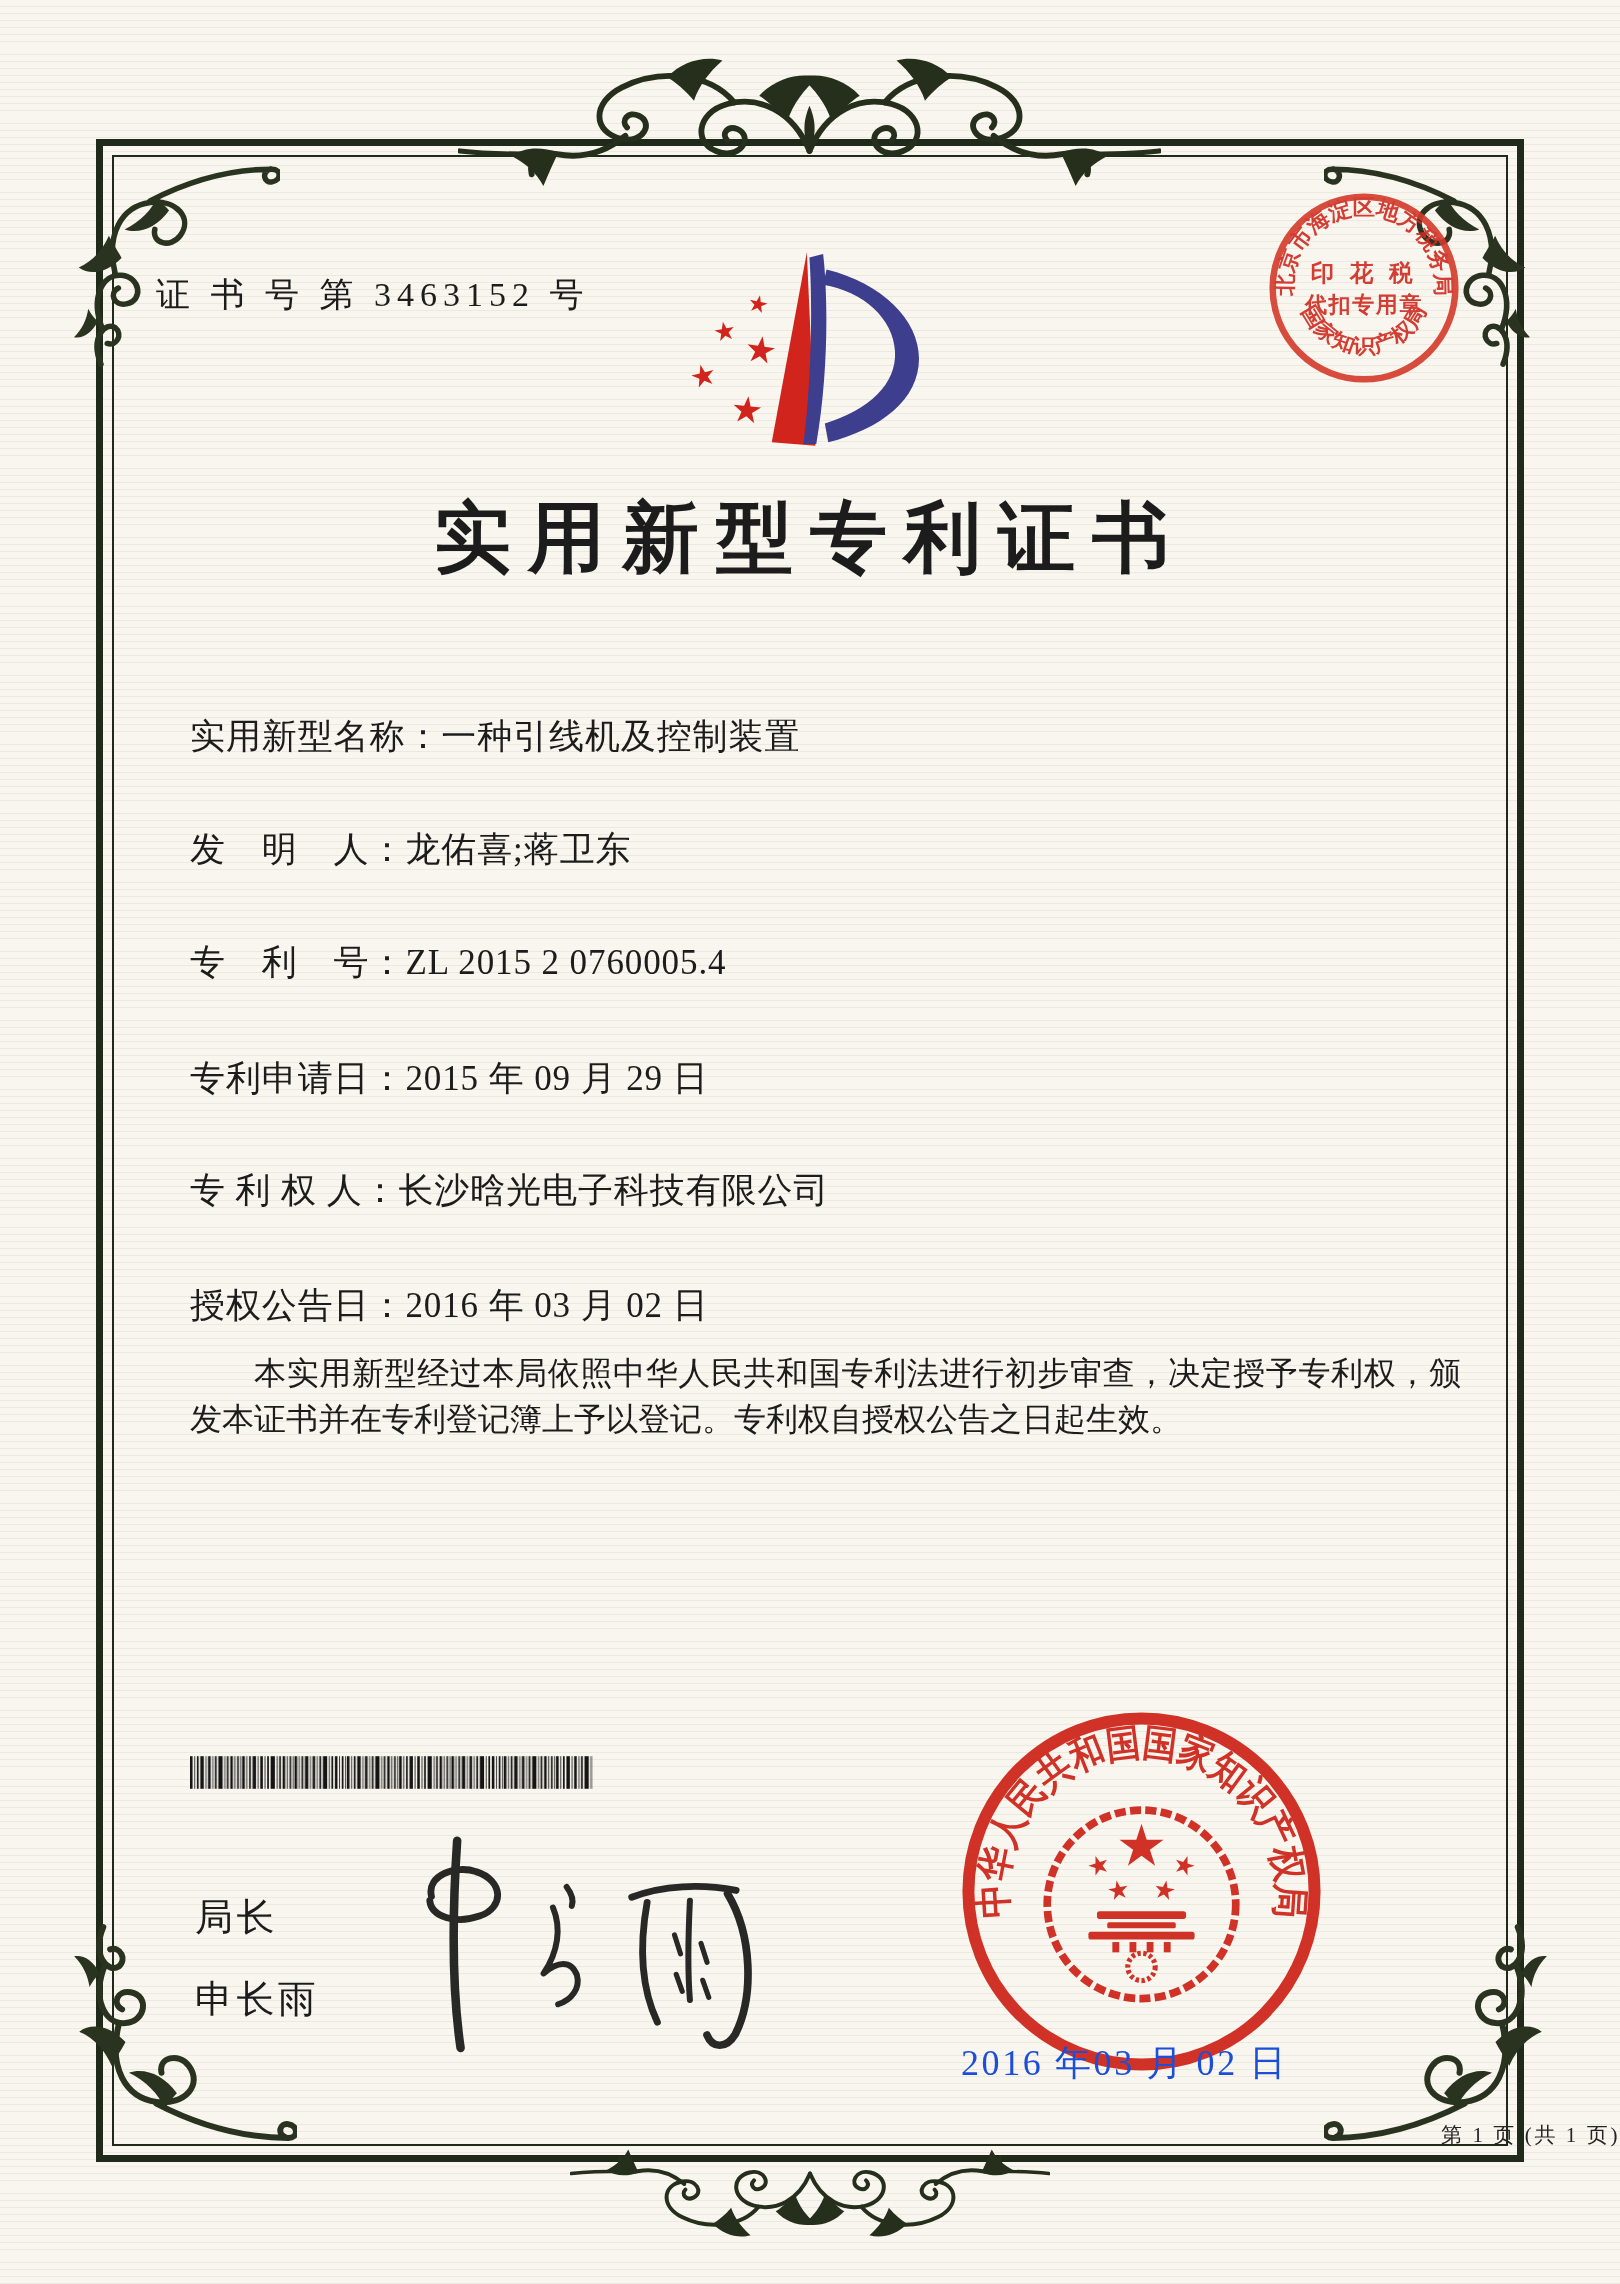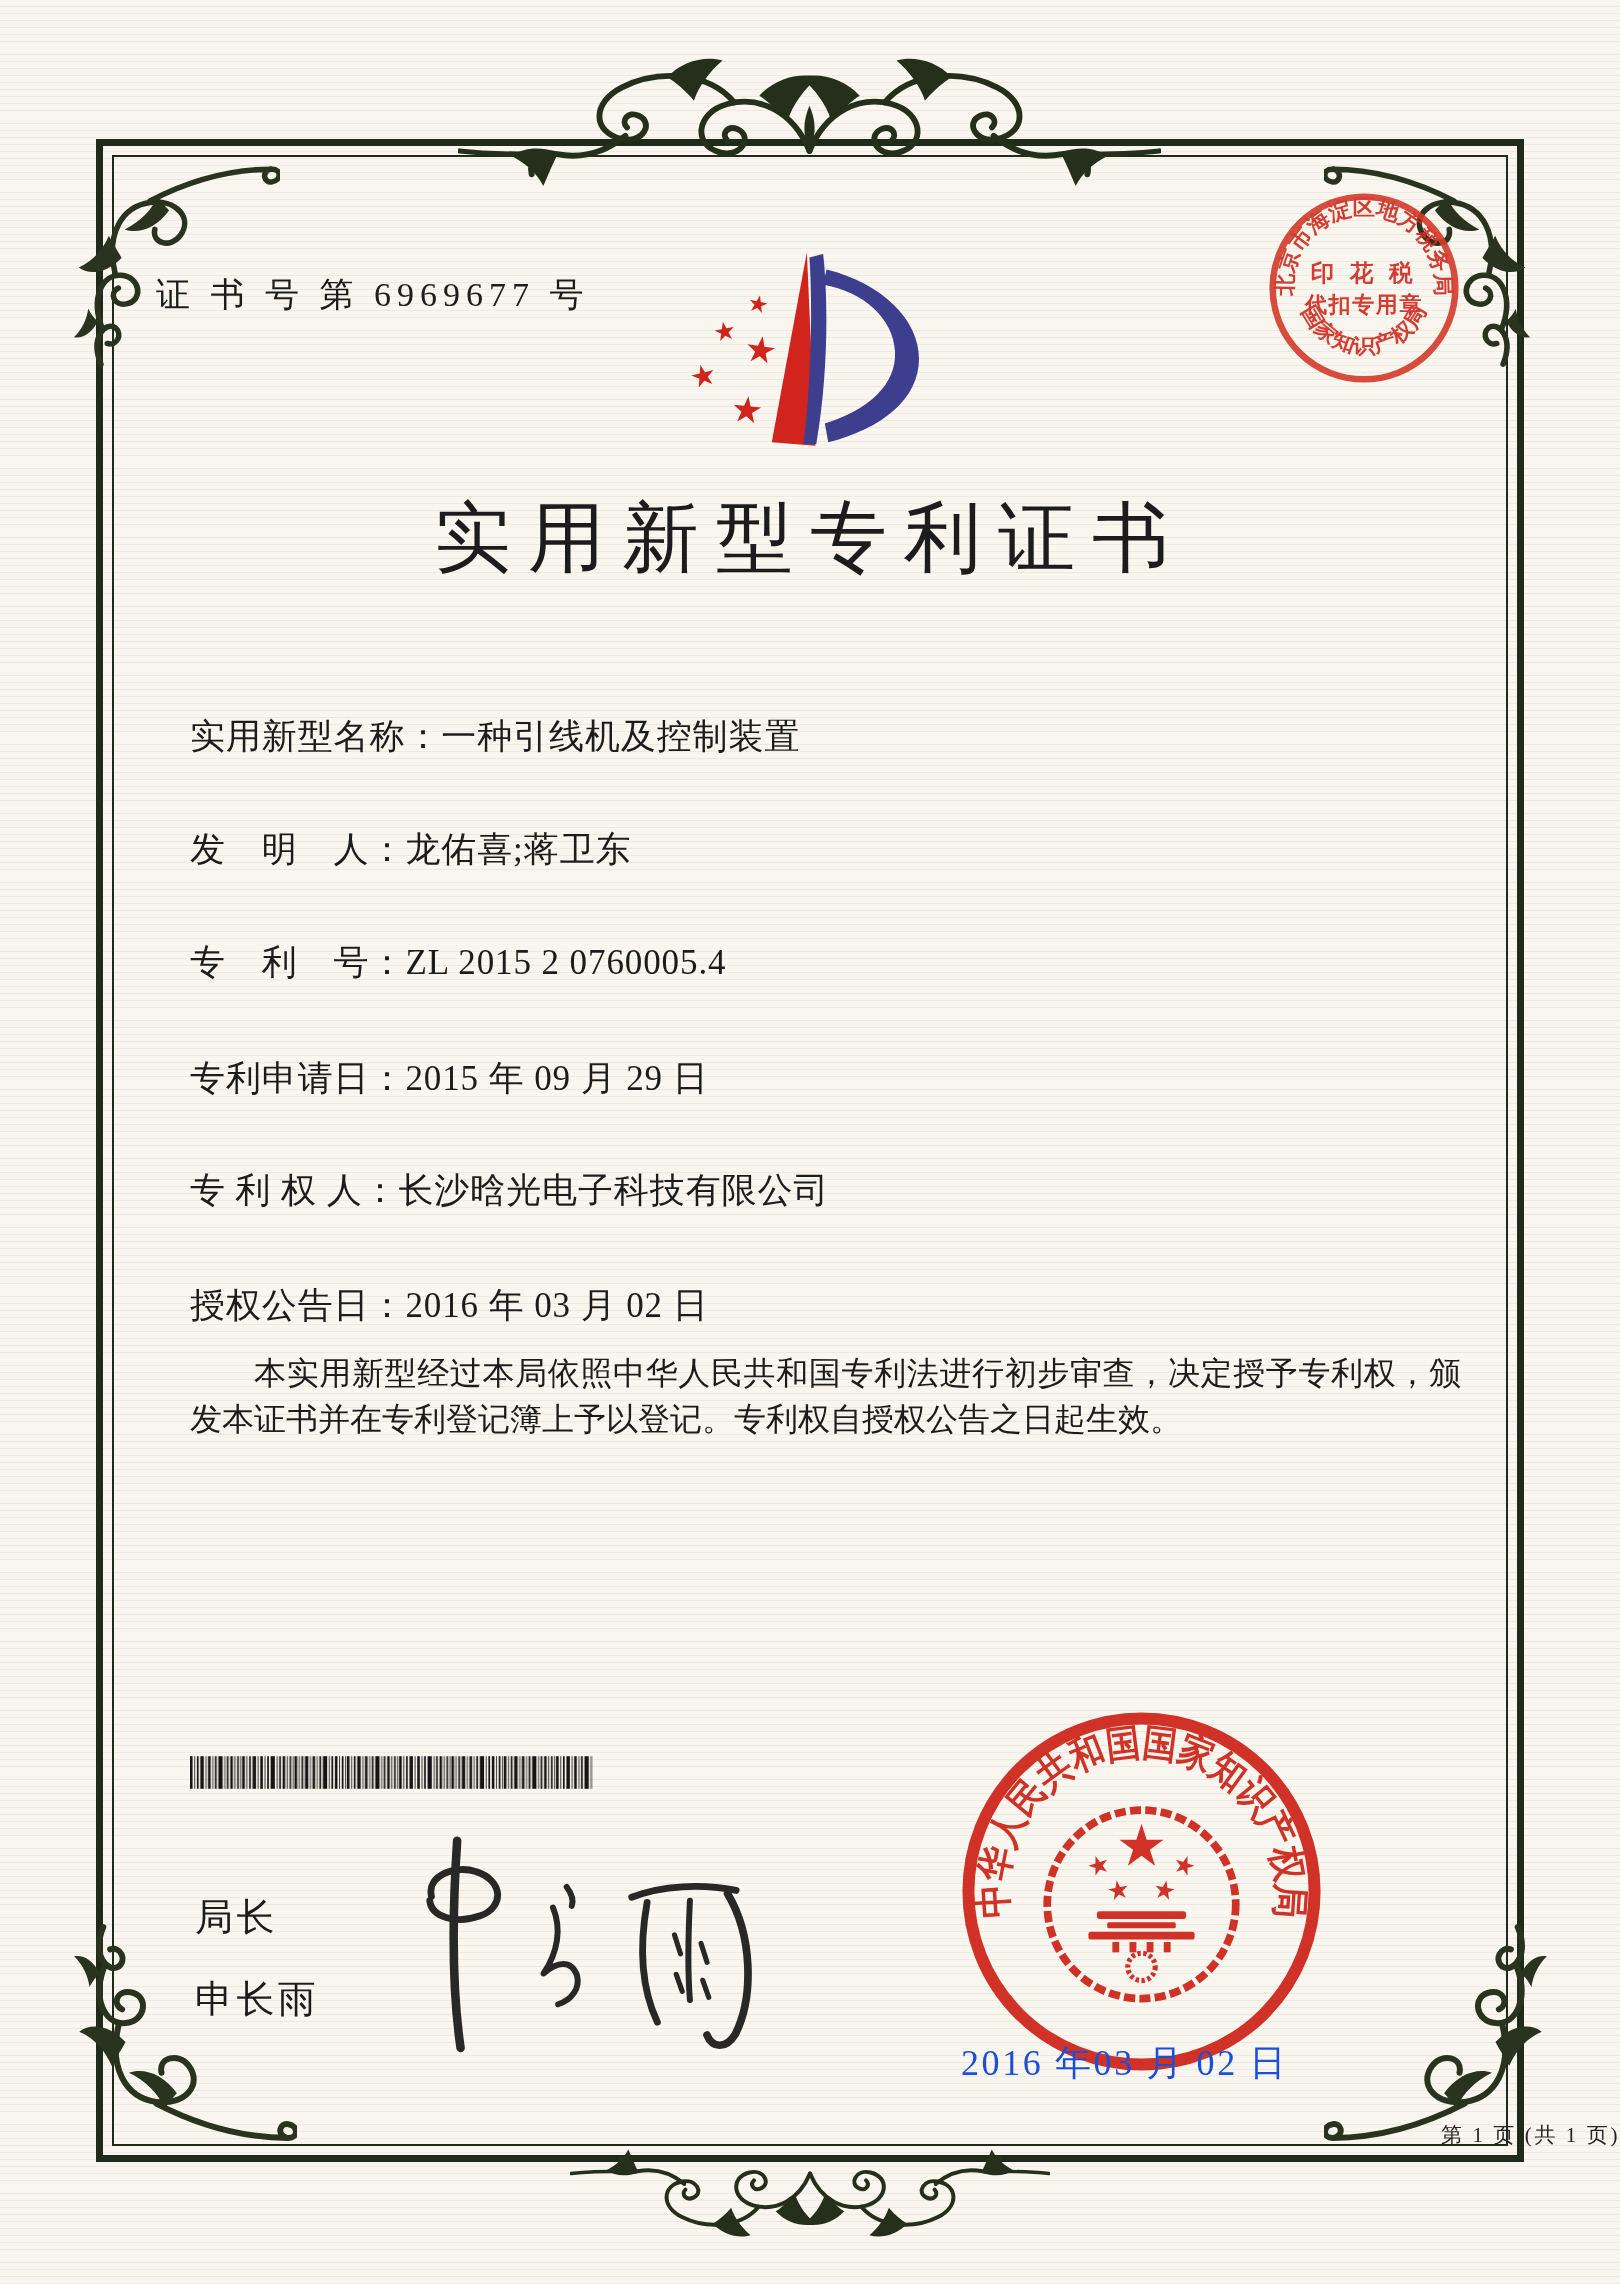--- a/index.html
+++ b/index.html
@@ -24,21 +24,21 @@
   .frame-inner{
     left:112px;top:155px;right:112px;bottom:138px;
     border:2.6px solid #1f2a1b;
   }
   .cert-no{
     left:156px;top:272px;font-size:34px;letter-spacing:6px;
     font-family:"Liberation Serif", serif;
   }
   .title{
     left:0;right:0;top:487px;text-align:center;
-    font-size:77px;font-weight:normal;letter-spacing:17px;
+    font-size:77px;font-weight:bold;letter-spacing:17px;
     font-family:"Liberation Serif", serif;
   }
   .frow{left:190px;width:1268px;font-size:35px;}
   .frow .flabel{letter-spacing:0.9px;}
   .frow .fvalue{letter-spacing:0.9px;}
   .r1{top:713px;} .r2{top:826px;} .r3{top:939px;}
   .r4{top:1055px;} .r5{top:1167px;} .r6{top:1282px;}
   .body-text{
     left:190px;top:1350px;width:1271px;
     font-size:32px;line-height:46px;text-align:justify;
@@ -111,21 +111,21 @@
 <svg class="abs orn orn-br" width="223" height="257" viewBox="0 0 260 300">
     <use href="#cflo"></use>
   </svg>
 <svg class="abs orn orn-tl" width="206" height="240" viewBox="0 0 260 300">
     <use href="#cflo"></use>
   </svg>
 <svg class="abs orn orn-tr" width="206" height="240" viewBox="0 0 260 300">
     <use href="#cflo"></use>
   </svg>
 
-<div class="abs cert-no">证 书 号 第 6969677 号</div>
+<div class="abs cert-no">证 书 号 第 3463152 号</div>
 
 <svg class="abs logo-svg" width="244" height="204" viewBox="0 0 285 238">
   <defs>
     <path id="st" d="M0,-1 L0.2245,-0.309 L0.9511,-0.309 L0.3633,0.118 L0.5878,0.809 L0,0.382 L-0.5878,0.809 L-0.3633,0.118 L-0.9511,-0.309 L-0.2245,-0.309 Z"></path>
   </defs>
   <g fill="#d1241c">
     <use href="#st" transform="translate(90,67) rotate(12) scale(11)"></use>
     <use href="#st" transform="translate(51,99) rotate(-10) scale(12)"></use>
     <use href="#st" transform="translate(93,121) rotate(8) scale(17)"></use>
     <use href="#st" transform="translate(26,151) rotate(-14) scale(14)"></use>

